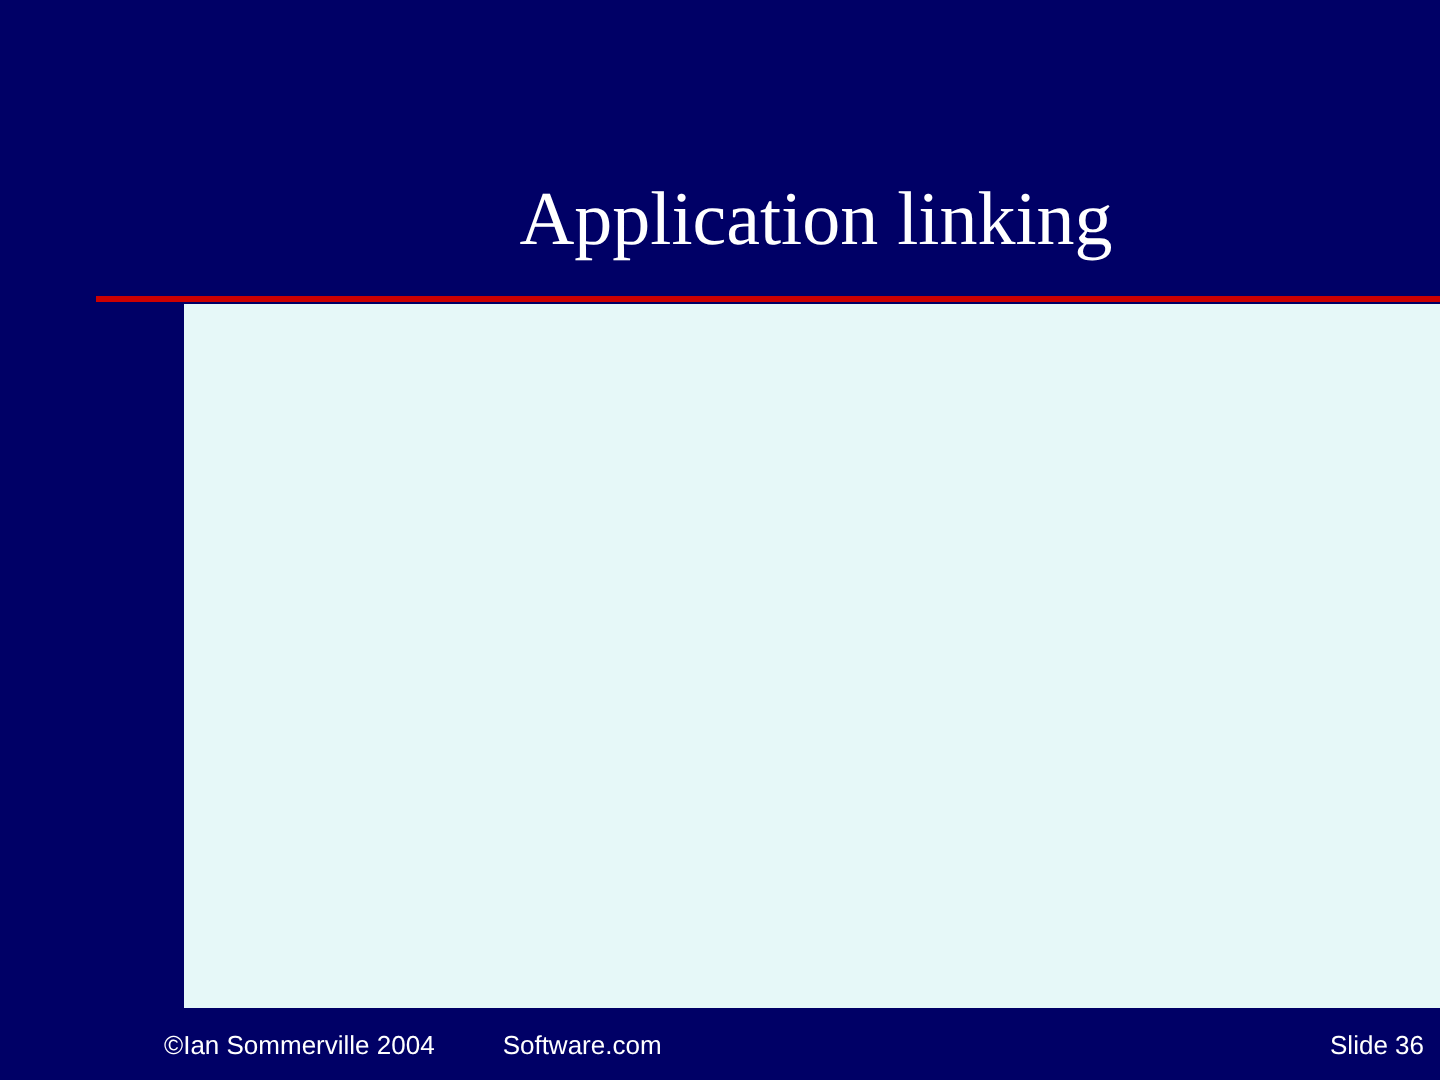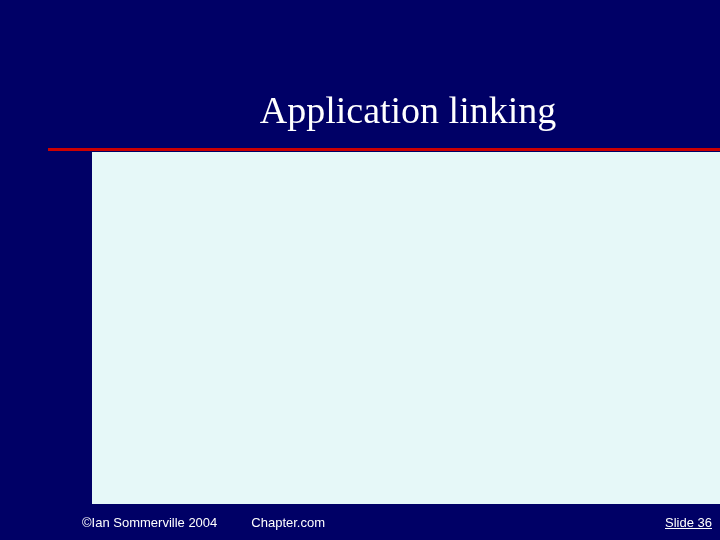--- a/index.html
+++ b/index.html
@@ -61,31 +61,30 @@
     .footer .site {
       font-weight: normal;
       margin-left: 18px;
     }
     .footer .spacer {
       flex: 1;
     }
     .footer .slide {
       font-weight: normal;
       margin-right: 6px;
-      text-decoration: underline;
     }
   </style>
 </head>
 <body>
 
 <div class="title-area">
   <h1 class="title">Application linking</h1>
 </div>
 <div class="red-line"></div>
 
 <div class="content-box"></div>
 
 <div class="footer">
   <span class="copyright">©Ian Sommerville 2004</span>
-  <span class="site">Chapter.com</span>
+  <span class="site">Software.com</span>
   <span class="spacer"></span>
   <span class="slide">Slide  36</span>
 </div>
 
 </body></html>

